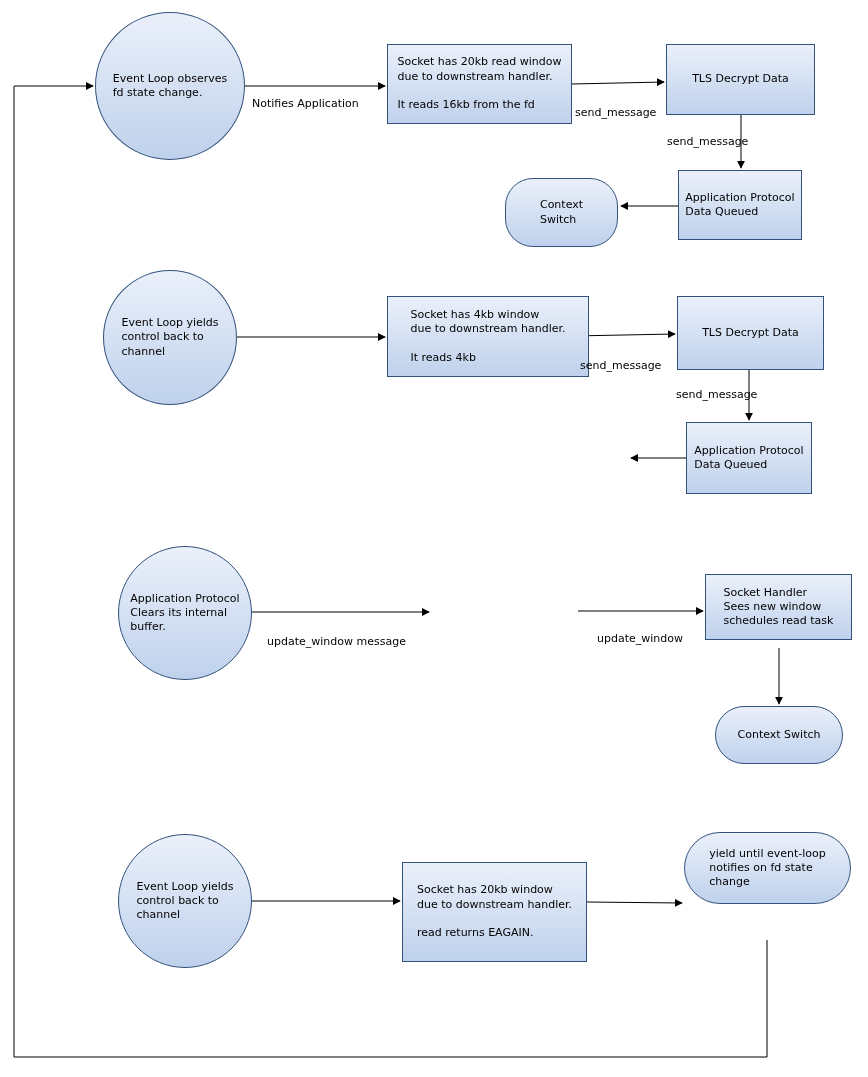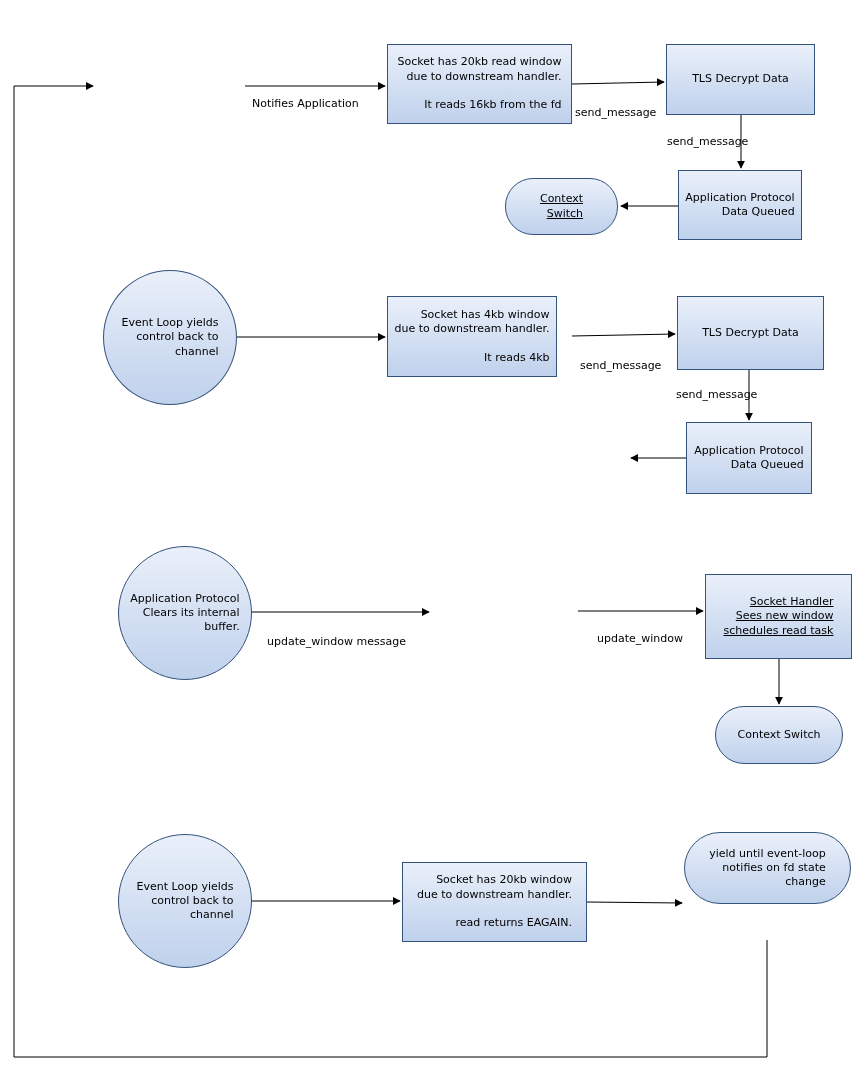--- a/index.html
+++ b/index.html
@@ -18,21 +18,21 @@
     position: absolute;
     left: 0; top: 0;
     width: 868px; height: 1077px;
   }
 
   .node {
     position: absolute;
     display: flex;
     align-items: center;
     justify-content: center;
-    text-align: right;
+    text-align: left;
     font-size: 11px;
     line-height: 1.3;
     color: #000000;
     white-space: pre-line;
     background: linear-gradient(to bottom,
       var(--node-fill-top, #eaf0fa) 0%,
       var(--node-fill-bottom, #bfd1ec) 100%);
     border: 1px solid var(--node-border, #33527c);
     padding: 3px;
   }
@@ -67,53 +67,55 @@
       <path d="M749 370 L749 420" marker-end="url(#arrow)"></path>
       <path d="M686 458 L631 458" marker-end="url(#arrow)"></path>
       <path d="M252 612 L429 612" marker-end="url(#arrow)"></path>
       <path d="M578 611 L703 611" marker-end="url(#arrow)"></path>
       <path d="M779 648 L779 704" marker-end="url(#arrow)"></path>
       <path d="M252 901 L400 901" marker-end="url(#arrow)"></path>
       <path d="M587 902 L682 903" marker-end="url(#arrow)"></path>
     </g>
   </svg>
 
+  <div class="node ellipse" style="left:95px;top:12px;width:150px;height:148px;">Event Loop observes
+fd state change.</div>
   <div class="node" style="left:387px;top:44px;width:185px;height:80px;">Socket has 20kb read window
 due to downstream handler.
 
 It reads 16kb from the fd</div>
   <div class="node" style="left:666px;top:44px;width:149px;height:71px;">TLS Decrypt Data</div>
   <div class="node" style="left:678px;top:170px;width:124px;height:70px;">Application Protocol
 Data Queued</div>
-  <div class="node" style="left:505px;top:178px;width:113px;height:57px;border-radius:28px;text-decoration:underline;">Context
+  <div class="node" style="left:505px;top:178px;width:113px;height:69px;border-radius:28px;">Context
 Switch</div>
 
   <div class="node ellipse" style="left:103px;top:270px;width:134px;height:135px;">Event Loop yields
 control back to
 channel</div>
-  <div class="node" style="left:387px;top:296px;width:170px;height:81px;">Socket has 4kb window
+  <div class="node" style="left:387px;top:296px;width:202px;height:81px;">Socket has 4kb window
 due to downstream handler.
 
 It reads 4kb</div>
   <div class="node" style="left:677px;top:296px;width:147px;height:74px;">TLS Decrypt Data</div>
   <div class="node" style="left:686px;top:422px;width:126px;height:72px;">Application Protocol
 Data Queued</div>
 
   <div class="node ellipse" style="left:118px;top:546px;width:134px;height:134px;">Application Protocol
 Clears its internal
 buffer.</div>
-  <div class="node" style="left:705px;top:574px;width:147px;height:85px;text-decoration:underline;">Socket Handler
+  <div class="node" style="left:705px;top:574px;width:147px;height:66px;">Socket Handler
 Sees new window
 schedules read task</div>
   <div class="node" style="left:715px;top:706px;width:128px;height:58px;border-radius:29px;">Context Switch</div>
 
   <div class="node ellipse" style="left:118px;top:834px;width:134px;height:134px;">Event Loop yields
 control back to
 channel</div>
-  <div class="node" style="left:402px;top:862px;width:185px;height:80px;">Socket has 20kb window
+  <div class="node" style="left:402px;top:862px;width:185px;height:100px;">Socket has 20kb window
 due to downstream handler.
 
 read returns EAGAIN.</div>
   <div class="node" style="left:684px;top:832px;width:167px;height:72px;border-radius:36px;">yield until event-loop
 notifies on fd state
 change</div>
 
   <div class="edge-label" style="left:252px;top:97px;">Notifies Application</div>
   <div class="edge-label" style="left:575px;top:106px;">send_message</div>
   <div class="edge-label" style="left:667px;top:135px;">send_message</div>

